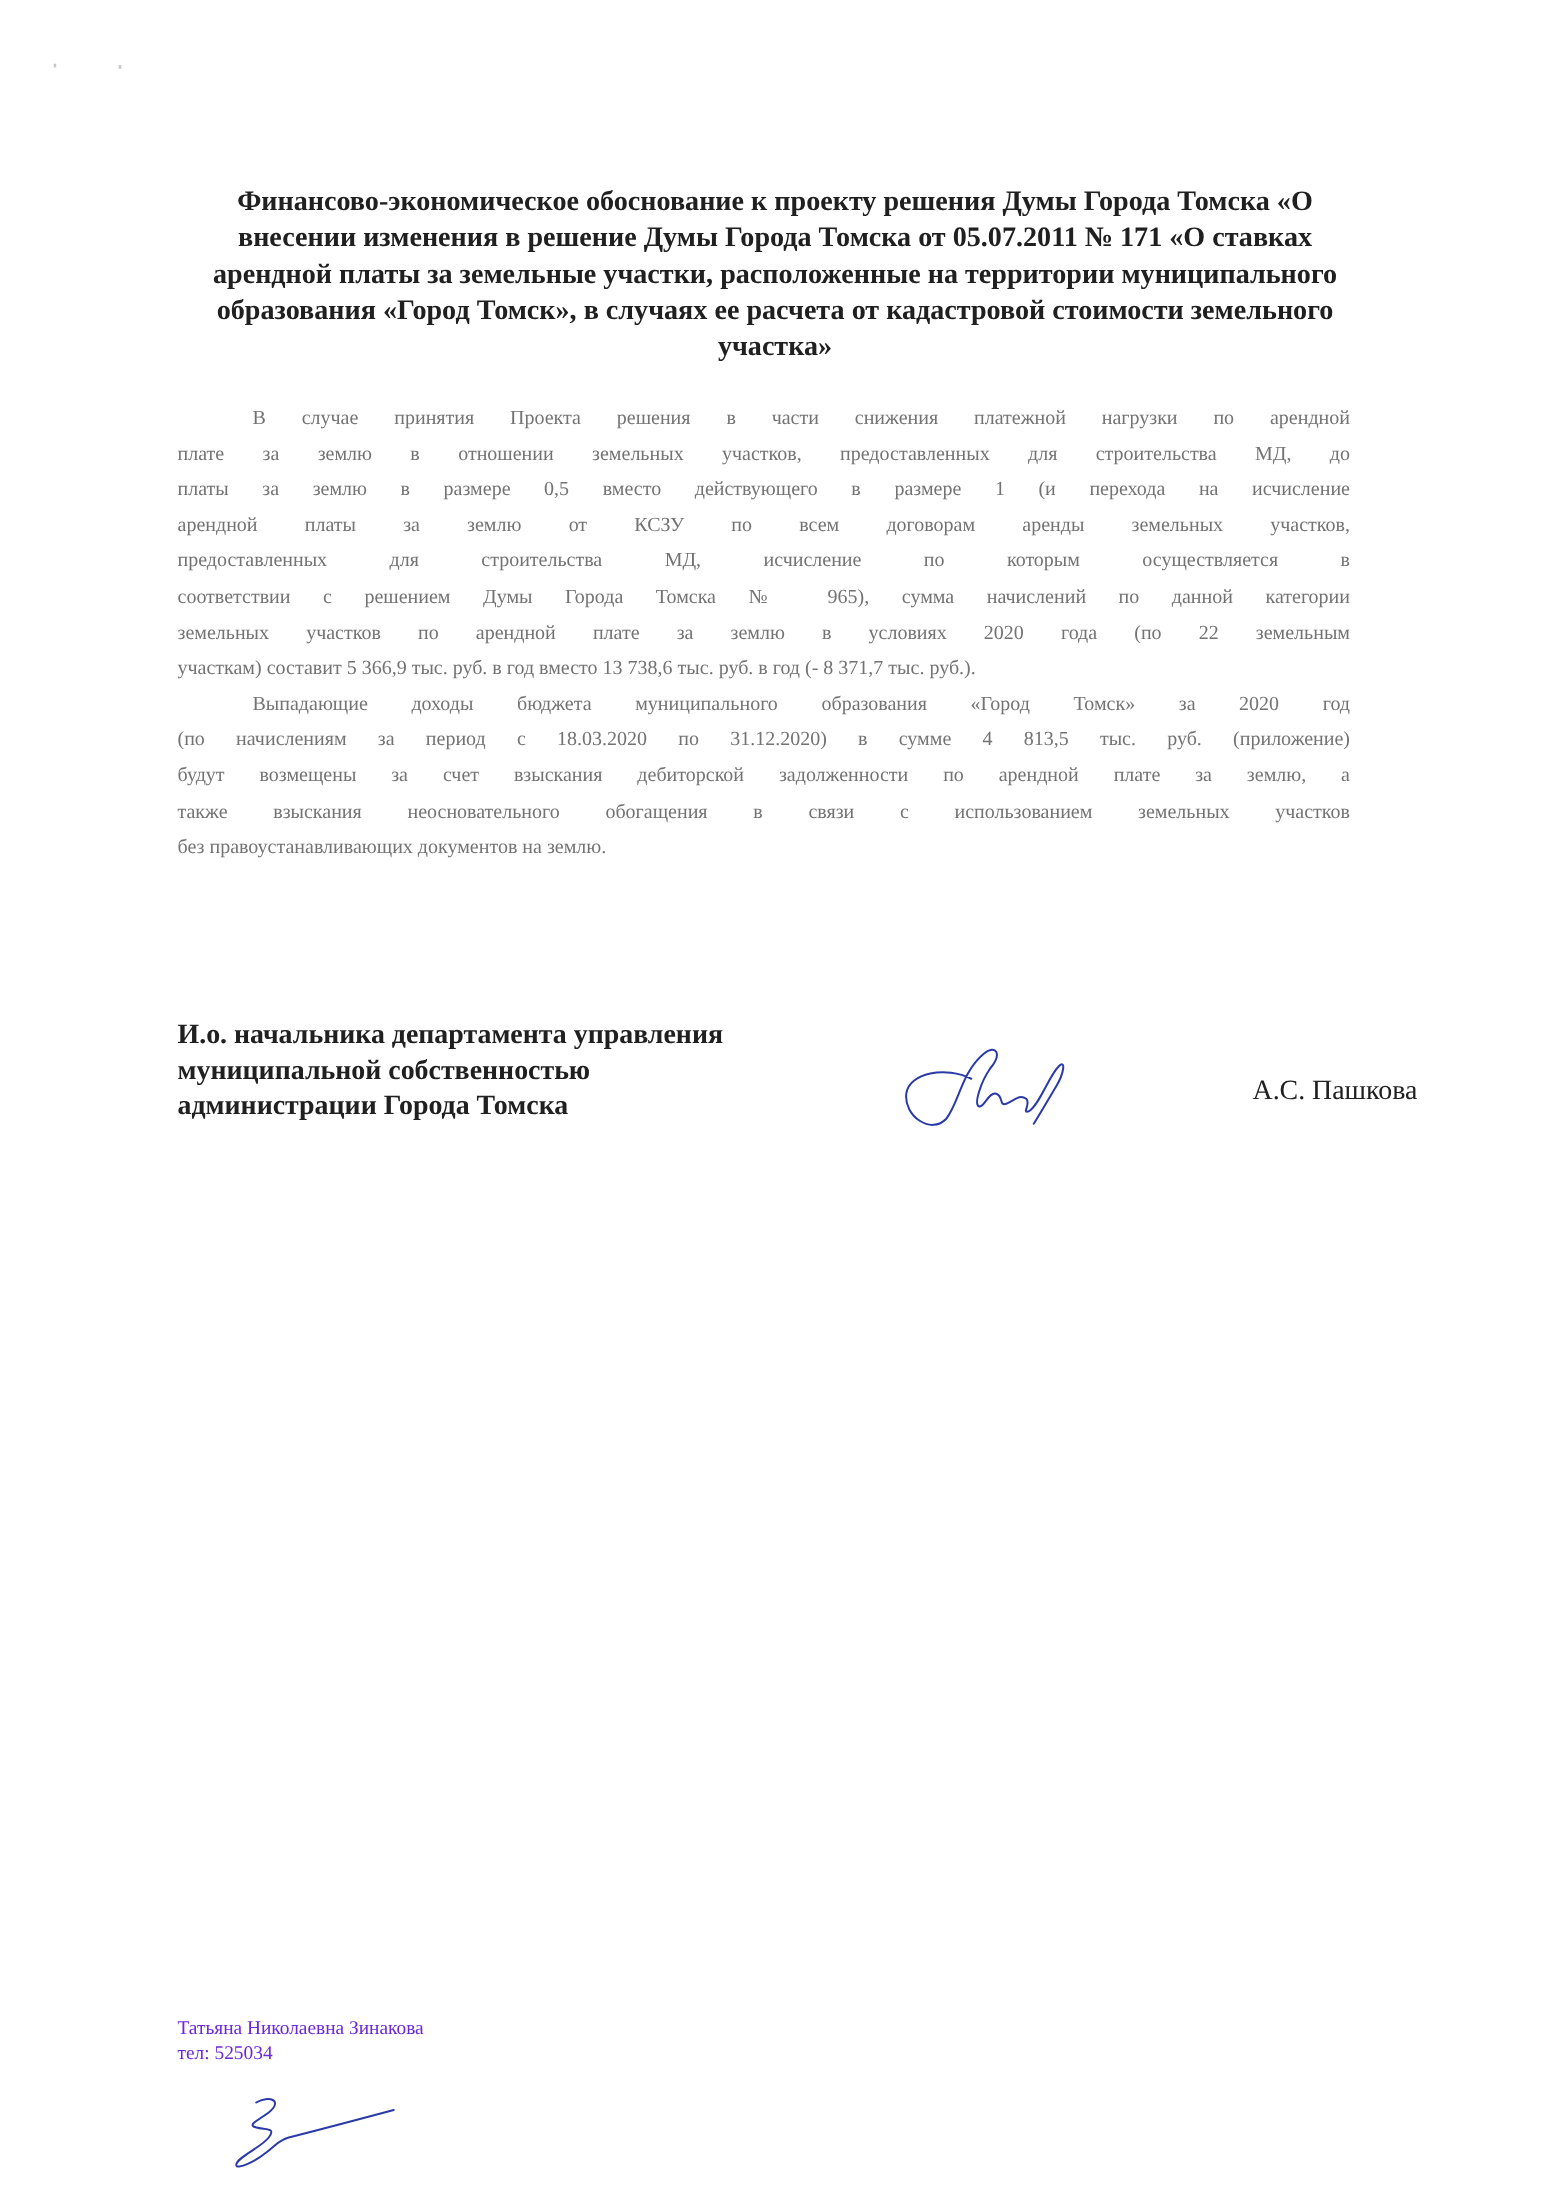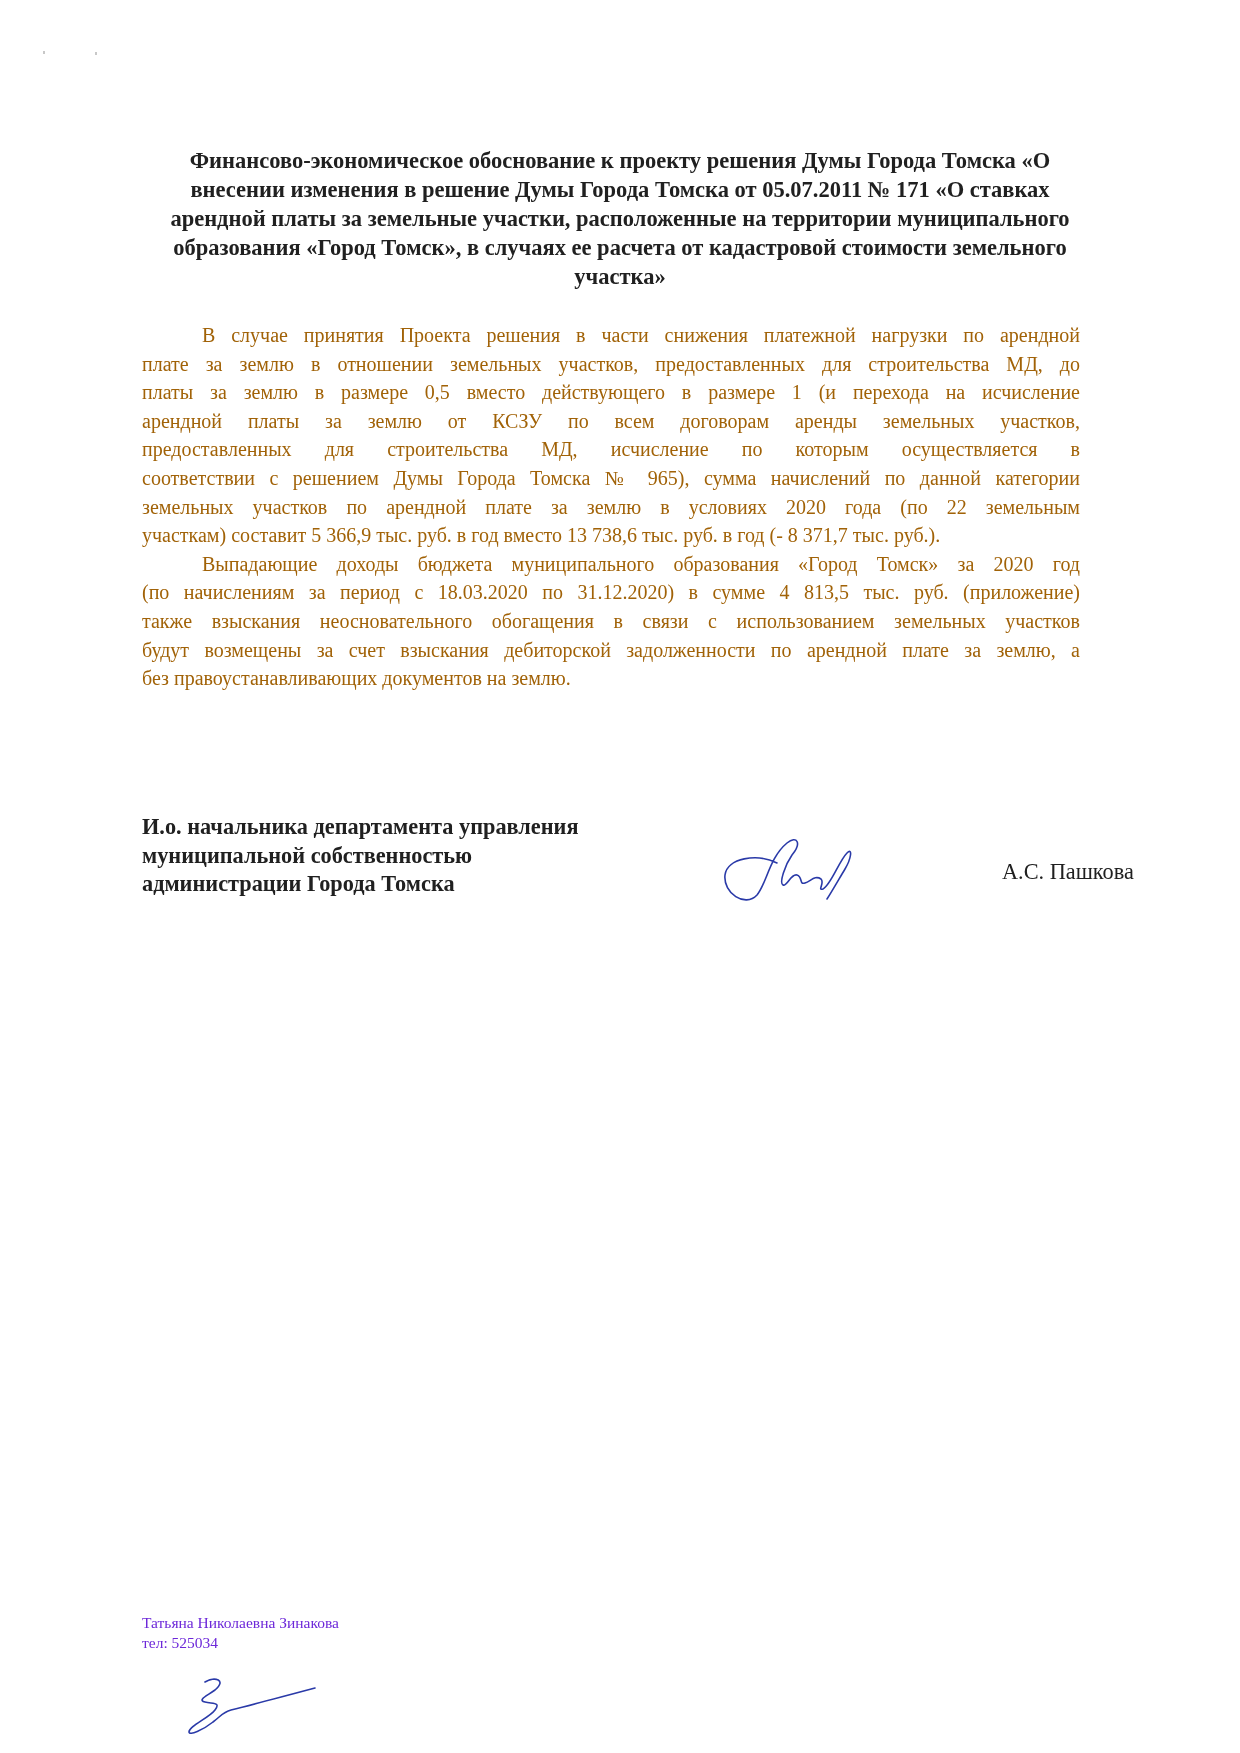--- a/index.html
+++ b/index.html
@@ -35,23 +35,23 @@
       font-size: 22.5px;
       line-height: 29px;
       color: #202020;
     }
     .title .line { display: block; white-space: nowrap; }
     .body-text {
       position: absolute;
       left: 142px;
       top: 300px;
       width: 938px;
-      font-size: 20px;
+      font-size: 16px;
       line-height: 28.6px;
-      color: #a16207;
+      color: #737373;
     }
     .body-text .ln {
       display: block;
       text-align: justify;
       text-align-last: justify;
       white-space: nowrap;
     }
     .body-text .ln.last {
       text-align-last: left;
     }
@@ -121,22 +121,22 @@
       <span class="ln">платы за землю в размере 0,5 вместо действующего в размере 1 (и перехода на исчисление</span>
       <span class="ln">арендной платы за землю от КСЗУ по всем договорам аренды земельных участков,</span>
       <span class="ln">предоставленных для строительства МД, исчисление по которым осуществляется в</span>
       <span class="ln">соответствии с решением Думы Города Томска № 965), сумма начислений по данной категории</span>
       <span class="ln">земельных участков по арендной плате за землю в условиях 2020 года (по 22 земельным</span>
       <span class="ln last">участкам) составит 5 366,9 тыс. руб. в год вместо 13 738,6 тыс. руб. в год (- 8 371,7 тыс. руб.).</span>
     </div>
     <div>
       <span class="ln indent">Выпадающие доходы бюджета муниципального образования «Город Томск» за 2020 год</span>
       <span class="ln">(по начислениям за период с 18.03.2020 по 31.12.2020) в сумме 4 813,5 тыс. руб. (приложение)</span>
+      <span class="ln">будут возмещены за счет взыскания дебиторской задолженности по арендной плате за землю, а</span>
       <span class="ln">также взыскания  неосновательного обогащения в связи с использованием земельных участков</span>
-      <span class="ln">будут возмещены за счет взыскания дебиторской задолженности по арендной плате за землю, а</span>
       <span class="ln last">без правоустанавливающих документов на землю.</span>
     </div>
   </div>
 
   <div class="signature-block">
     <div class="sig-position">
       <span>И.о. начальника департамента управления</span>
       <span>муниципальной собственностью</span>
       <span>администрации Города Томска</span>
     </div>

